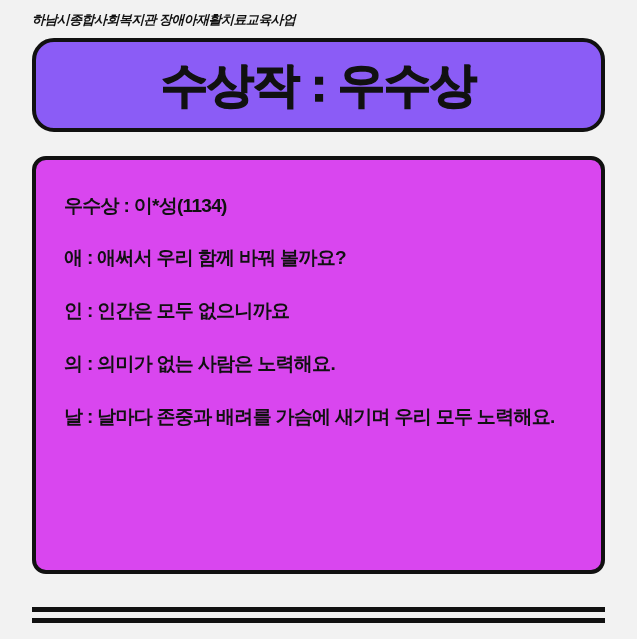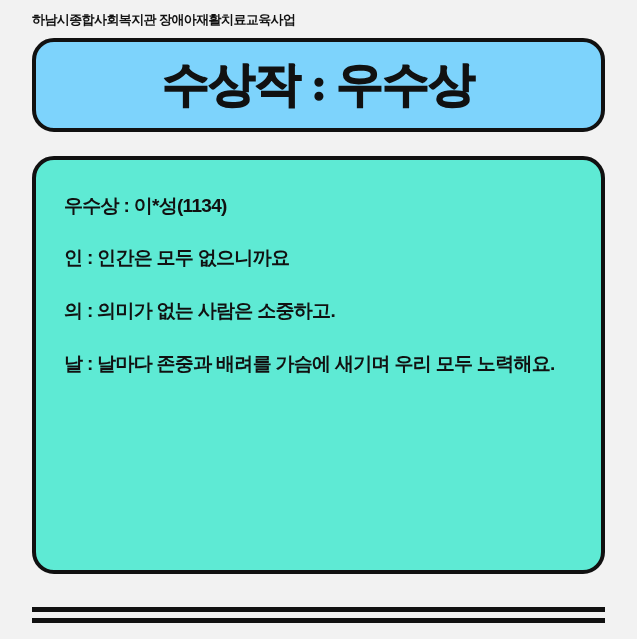--- a/index.html
+++ b/index.html
@@ -21,45 +21,45 @@
     padding: 0 32px;
   }
   .org-line {
     font-size: 13px;
     font-weight: 700;
     color: #111;
     letter-spacing: -0.6px;
     padding: 12px 0 6px 0;
     line-height: 1.2;
     white-space: nowrap;
+    font-style: italic;
   }
   .title-box {
     border: 4px solid #111;
     border-radius: 22px;
-    background: #7dd3fc;
+    background: #8b5cf6;
     height: 86px;
     display: flex;
     align-items: center;
     justify-content: center;
     margin-top: 4px;
-    font-family: Liberation Serif, serif;
   }
   .title-text {
     font-size: 47px;
     font-weight: 900;
     color: #111;
     letter-spacing: -1px;
     line-height: 1;
     -webkit-text-stroke: 1.5px #111;
     white-space: nowrap;
   }
   .body-box {
     border: 4px solid #111;
-    border-radius: 22px;
-    background: #5eead4;
+    border-radius: 14px;
+    background: #d946ef;
     margin-top: 24px;
     height: 418px;
     box-sizing: border-box;
     padding: 34px 28px 20px 28px;
   }
   .line {
     font-size: 19px;
     font-weight: 700;
     color: #111;
     letter-spacing: -0.7px;
@@ -90,22 +90,23 @@
 <div class="page">
 
   <div class="org-line">하남시종합사회복지관 장애아재활치료교육사업</div>
 
   <div class="title-box">
     <div class="title-text">수상작 : 우수상</div>
   </div>
 
   <div class="body-box">
     <div class="line">우수상 :  이*성(1134)</div>
+    <div class="line">애 : 애써서 우리 함께 바꿔 볼까요?</div>
     <div class="line">인 : 인간은 모두 없으니까요</div>
-    <div class="line">의 : 의미가 없는 사람은 소중하고.</div>
+    <div class="line">의 : 의미가 없는 사람은 노력해요.</div>
     <div class="line">날 : 날마다 존중과 배려를 가슴에 새기며 우리 모두 노력해요.</div>
   </div>
 
   <div class="footer-rules">
     <div class="rule"></div>
     <div class="rule second"></div>
   </div>
 
 </div>
 

